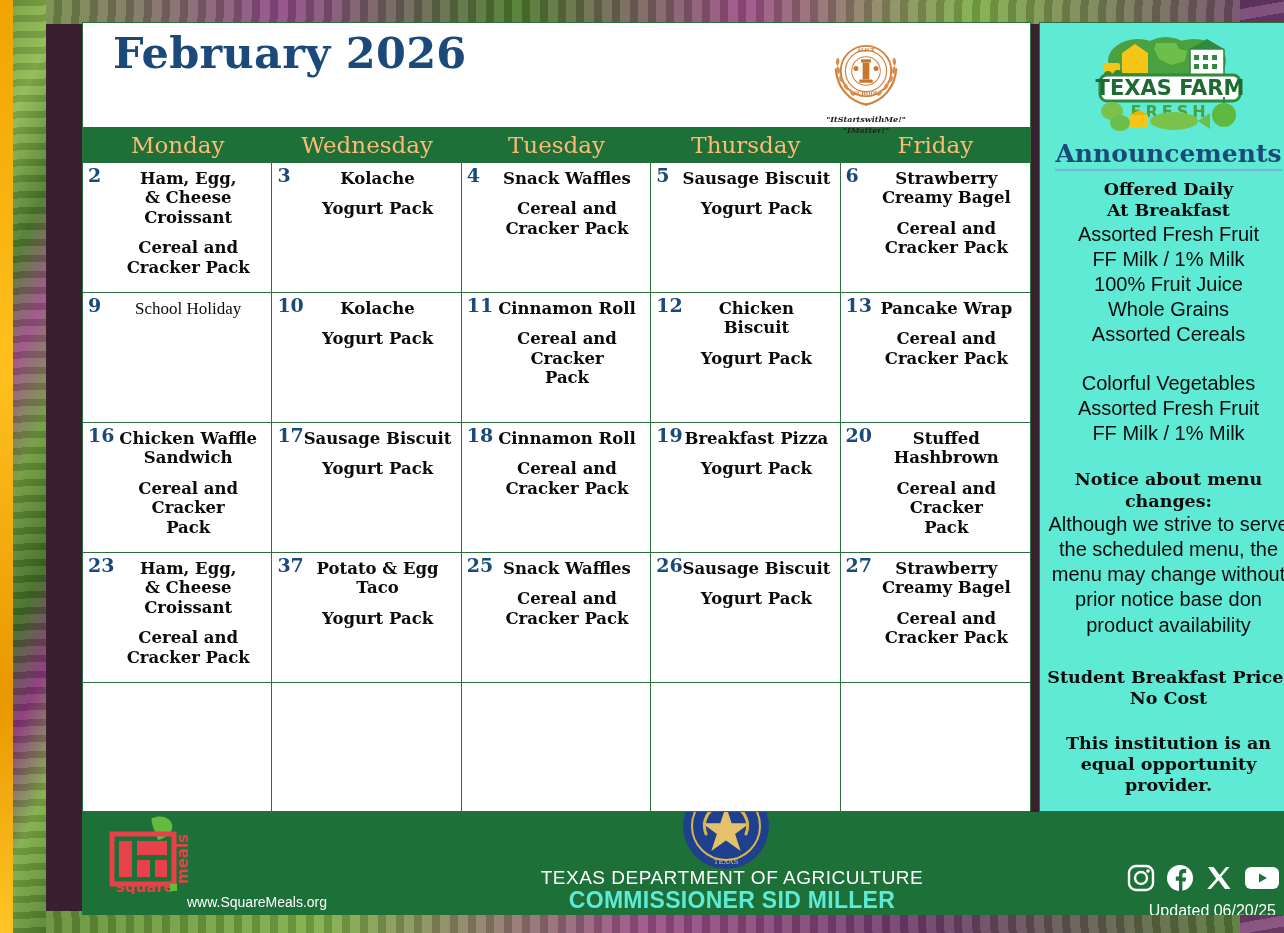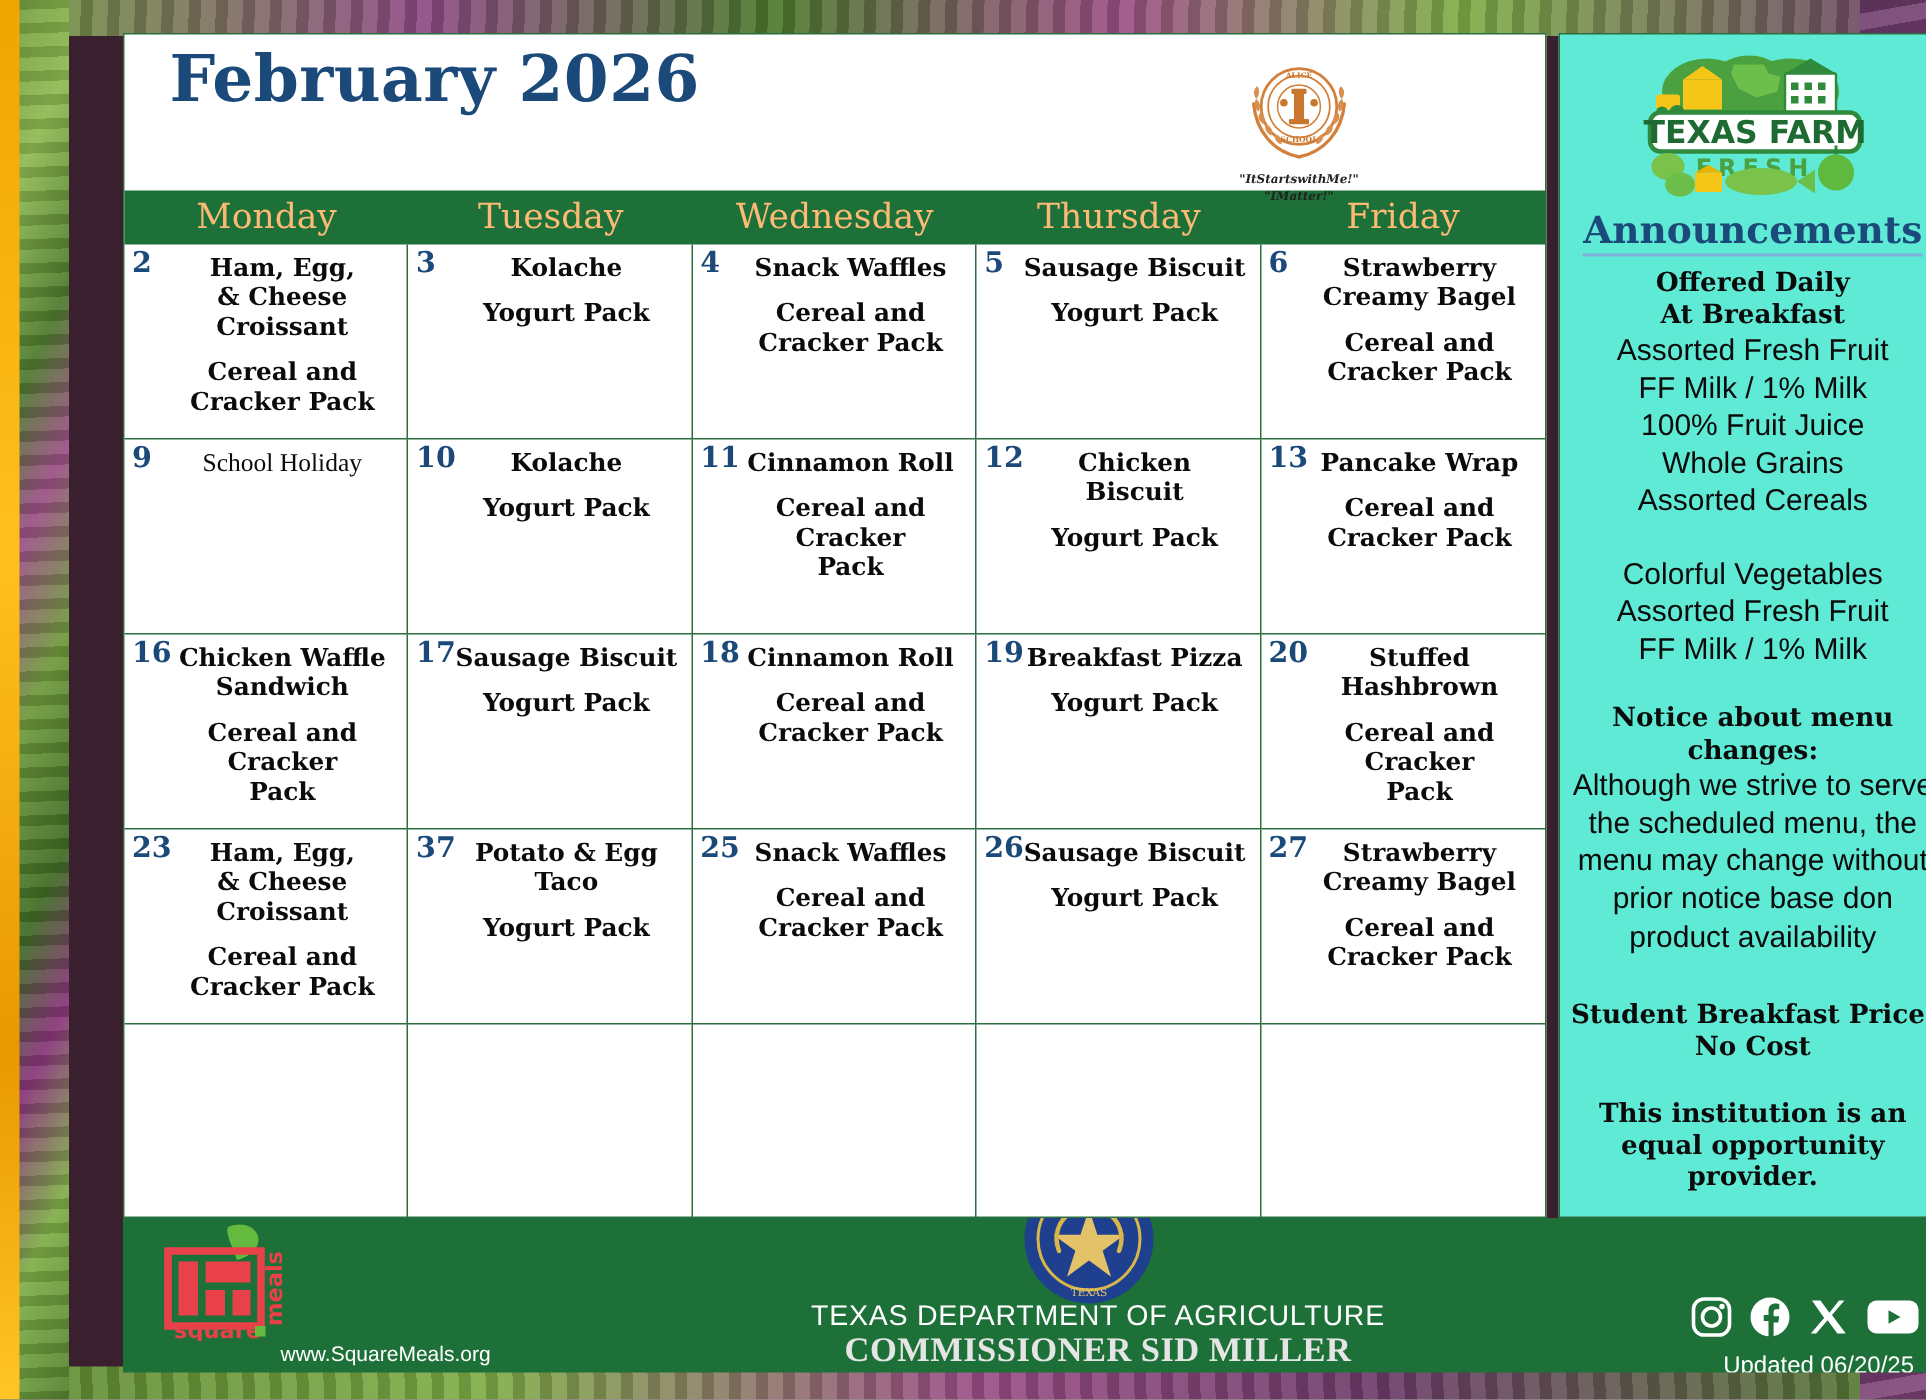--- a/index.html
+++ b/index.html
@@ -131,22 +131,22 @@
     position: absolute; left: 105px; top: 82px;
     font-family: "Liberation Sans", sans-serif; font-size: 14px; color: #fff;
   }
   .tda-seal { position: absolute; left: 600px; top: -30px; width: 88px; height: 88px; }
   .tda-text { position: absolute; left: 380px; top: 55px; width: 540px; text-align: center; }
   .tda-1 {
     font-family: "Liberation Sans", sans-serif; font-size: 19px; color: #fff;
     letter-spacing: .5px;
   }
   .tda-2 {
-    font-family: Liberation Serif, serif; font-weight: bold; font-size: 23px;
-    color: #e5e5e5; letter-spacing: .3px; margin-top: -2px;
+    font-family: Liberation Sans, sans-serif; font-weight: bold; font-size: 23px;
+    color: #5eead4; letter-spacing: .3px; margin-top: -2px;
   }
   .social { position: absolute; right: 18px; top: 52px; display: flex; gap: 11px; }
   .social svg { display: block; }
   .updated {
     position: absolute; right: 22px; top: 90px;
     font-family: "Liberation Sans", sans-serif; font-size: 16px; color: #fff;
   }
 </style>
 </head>
 <body>
@@ -203,22 +203,22 @@
             </g>
           </svg>
         </div>
         <div class="seal-tag">"ItStartswithMe!"</div>
         <div class="seal-tag">"IMatter!"</div>
       </div>
     </div>
 
     <div class="dow-row">
       <div class="dow">Monday</div>
+      <div class="dow">Wednesday</div>
       <div class="dow">Tuesday</div>
-      <div class="dow">Wednesday</div>
       <div class="dow">Thursday</div>
       <div class="dow">Friday</div>
     </div>
 
     <div class="grid" id="cal-grid">
         <div class="cell">
           <div class="daynum">2</div>
           <div class="items">
             <div class="item">Ham, Egg,
 &amp; Cheese

